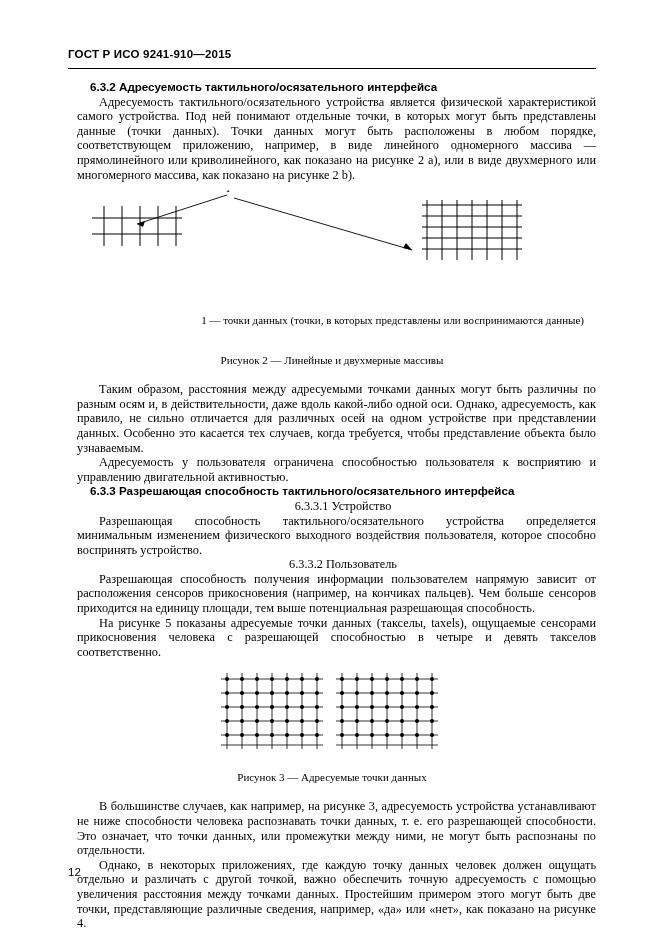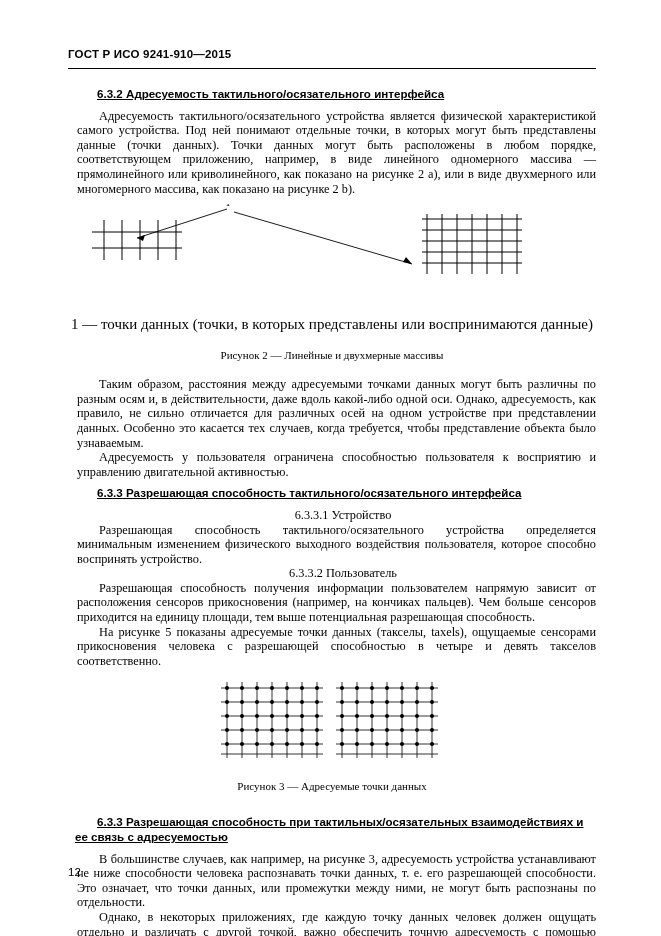--- a/index.html
+++ b/index.html
@@ -52,22 +52,21 @@
     text-align: justify;
     text-indent: 22px;
   }
   .h-sec {
     font-family: "Liberation Sans", sans-serif;
     font-weight: bold;
     font-size: 11.6px;
     line-height: 14.6px;
     text-indent: 22px;
     text-align: left;
-    margin: 7px;
-    text-decoration: underline;
+    margin: 0;
   }
   .h-sec.hang {
     text-indent: 22px;
   }
   .h-sub {
     font-size: 12.3px;
     line-height: 14.6px;
     text-indent: 22px;
     text-align: center;
     margin: 0;
@@ -79,24 +78,24 @@
     width: 100%;
     text-align: center;
   }
   .fig-caption {
     font-size: 11px;
     text-align: center;
     text-indent: 0;
     margin: 8px;
   }
   .fig-note {
-    font-size: 15px;
-    text-align: center;
+    font-size: 11px;
+    text-align: right;
     text-indent: 0;
-    margin: 0;
+    margin: 12px;
   }
   .page-number {
     position: absolute;
     left: 68px;
     top: 866px;
     font-family: "Liberation Sans", sans-serif;
     font-size: 11.5px;
   }
   .fig2-labels {
     position: relative;
@@ -298,20 +297,19 @@
               <circle cx="215" cy="68" r="2"></circle>
           </g>
         </svg>
       </div>
       <div class="gap-m"></div>
       <div class="fig-caption">Рисунок 3 — Адресуемые точки данных</div>
     </div>
 
     <div class="gap-m"></div>
 
-    <div class="h-sec hang">6.3.3  Разрешающая способность при  тактильных/осязательных взаимодействиях и ее связь с адресуемостью</div>
     <p>В большинстве случаев, как например, на рисунке 3, адресуемость устройства устанавливают не ниже способности человека распознавать точки данных, т. е. его разрешающей способности. Это означает, что точки данных, или промежутки между ними, не могут быть распознаны по отдельности.</p>
     <p>Однако, в некоторых приложениях, где каждую точку данных человек должен ощущать отдельно и различать с другой точкой, важно обеспечить точную адресуемость с помощью увеличения расстояния между точками данных. Простейшим примером этого могут быть две точки, представляющие различные сведения, например, «да» или «нет», как показано на рисунке 4.</p>
 
   </div>
 
   <div class="page-number">12</div>
 </div>
 
 </body></html>

